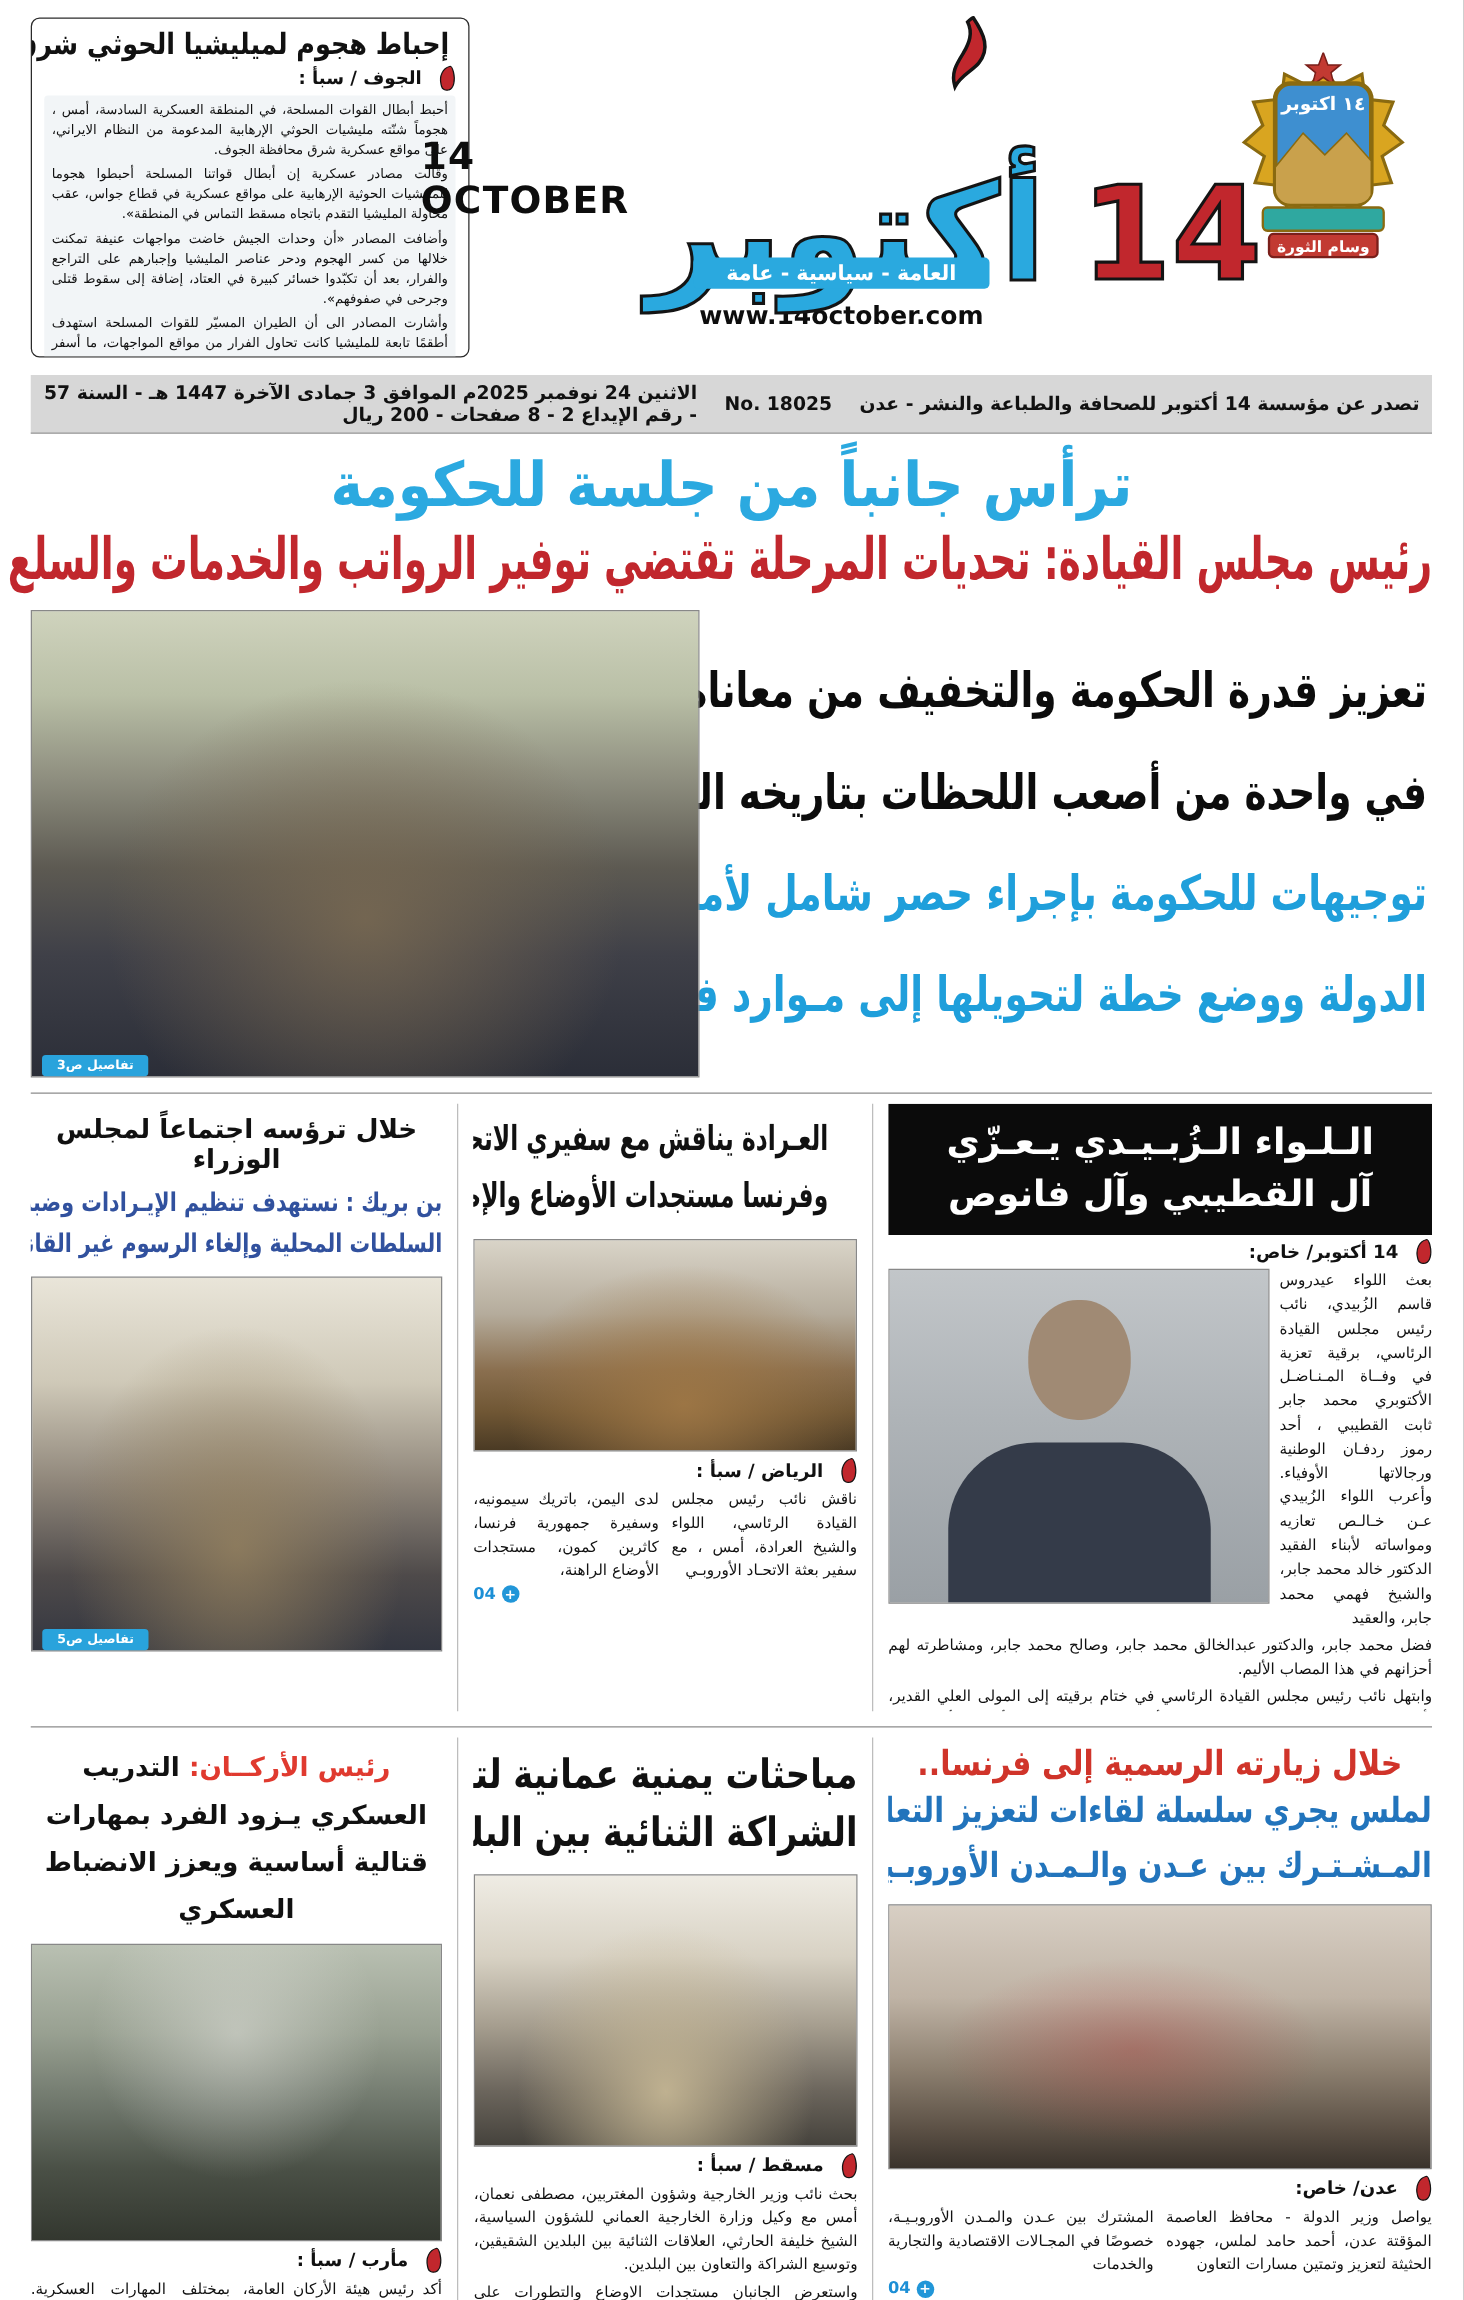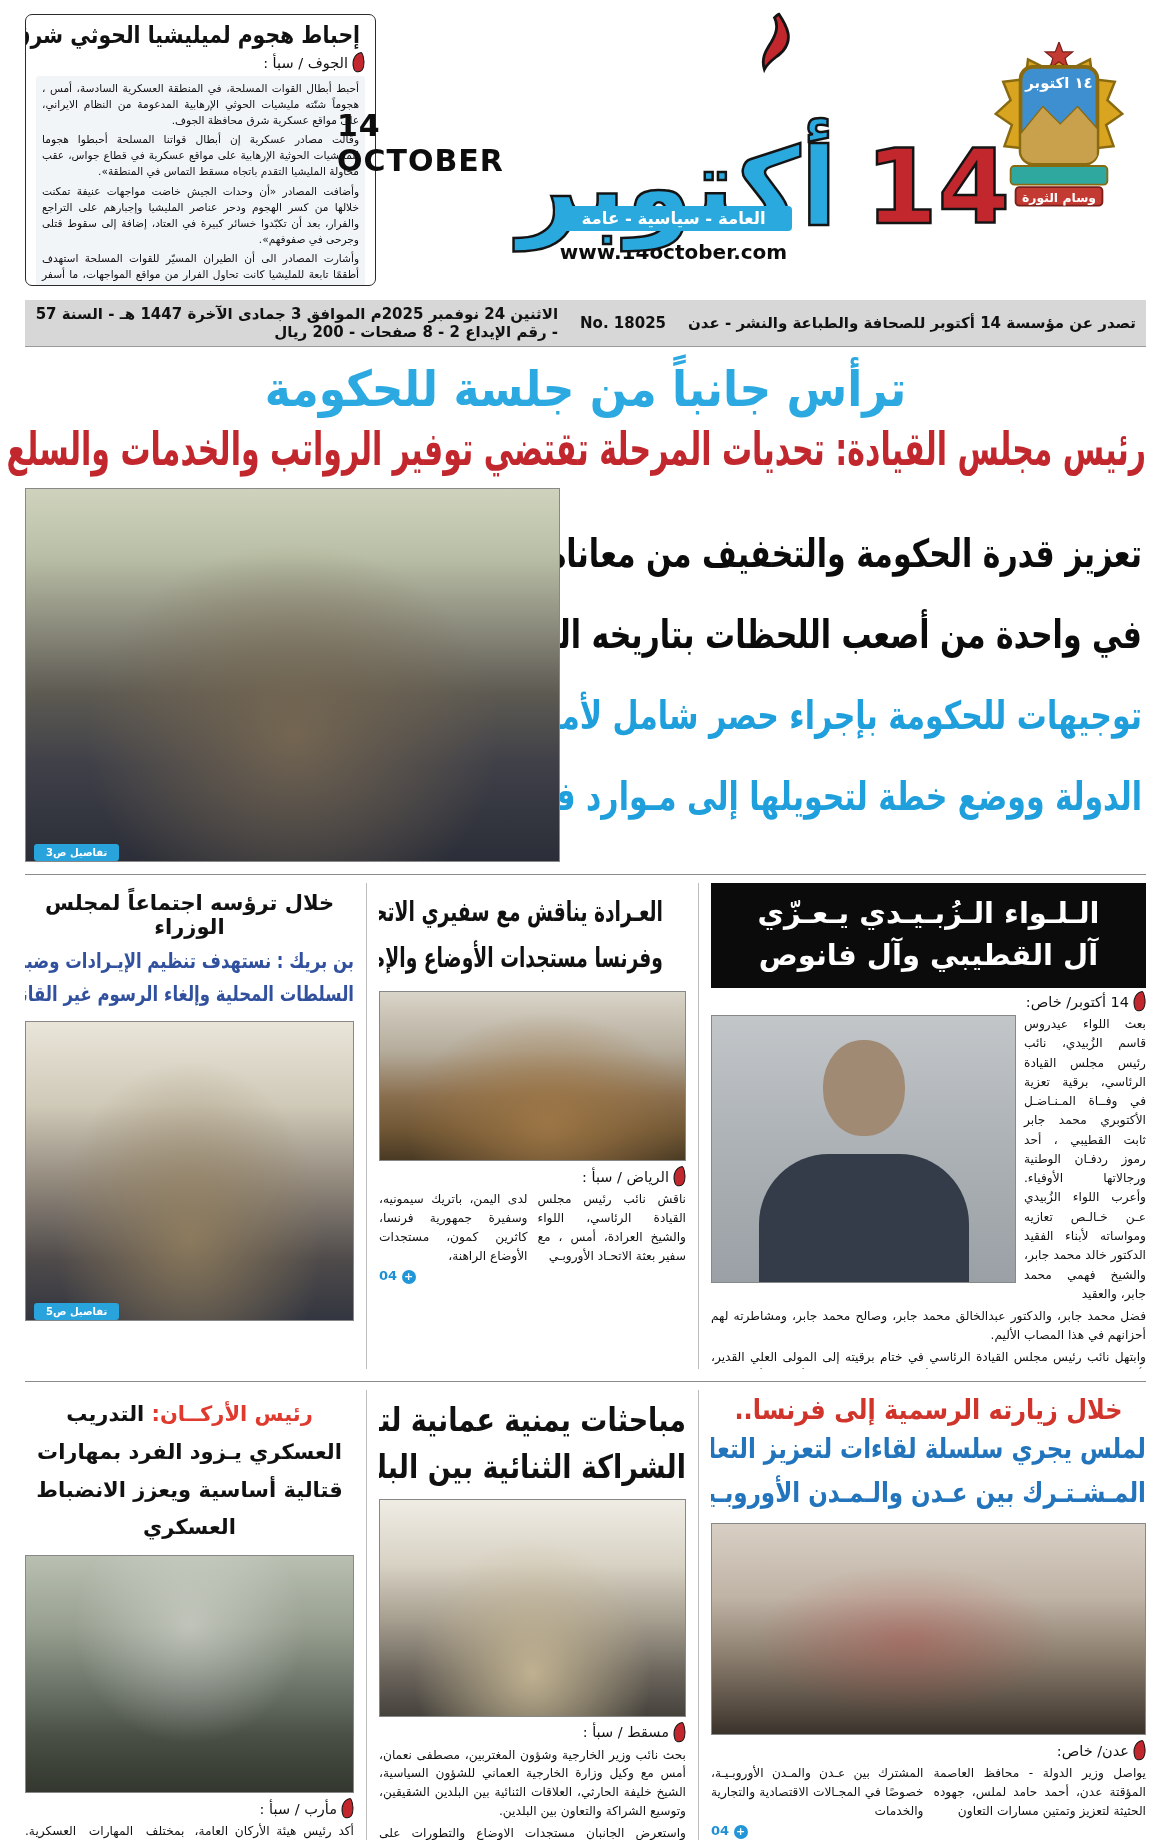--- a/index.html
+++ b/index.html
@@ -21,21 +21,21 @@
   .logo-tagline{width:fit-content;margin:-30px auto 0;background:#2AA9DF;color:#fff;
     font-size:16.5px;font-weight:bold;padding:3px 26px;border-radius:4px;position:relative;z-index:3;}
   .logo-site{text-align:center;font-size:20px;font-weight:bold;margin-top:9px;color:#0d0d0d;text-decoration:none;display:block;}
   
   .brief-box{border:1.6px solid #2b2b2b;border-radius:7px;height:272px;box-sizing:border-box;
     padding:6px 10px 4px;overflow:hidden;}
   .brief-head{font-size:21px;font-weight:bold;text-align:center;white-space:nowrap;transform:scale(.97,1.12);margin:2px 0 6px;}
   .brief-body{background:#f2f5f7;padding:4px 6px;border-radius:3px;}
   .brief-body p{margin:0 0 3px;font-size:10.6px;line-height:1.52;text-align:justify;}
   
-  .byline{display:flex;align-items:center;gap:4px;font-weight:normal;font-size:14.5px;margin:4px 0;}
+  .byline{display:flex;align-items:center;gap:14px;font-weight:bold;font-size:14.5px;margin:4px 0;}
   .bflame{display:inline-block;width:11px;height:17px;background:#C1272D;border:1.5px solid #141414;
     border-radius:85% 15% 60% 40% / 70% 30% 75% 25%;transform:rotate(-14deg);flex:0 0 auto;}
   
   .info-bar{margin-top:2px;background:#d7d7d7;border-bottom:1px solid #9a9a9a;
     display:flex;align-items:center;gap:22px;padding:5px 10px;font-size:15px;font-weight:bold;}
   .info-issue{direction:ltr;flex:0 0 auto;}
   .info-date{flex:1;text-align:right;}
   
   .kicker{color:#2BA9E0;font-size:44px;font-weight:bold;text-align:center;margin:16px 0 4px;transform:scaleY(1.12);}
   .headline-red{color:#C1272D;font-size:30px;font-weight:bold;text-align:center;white-space:nowrap;

